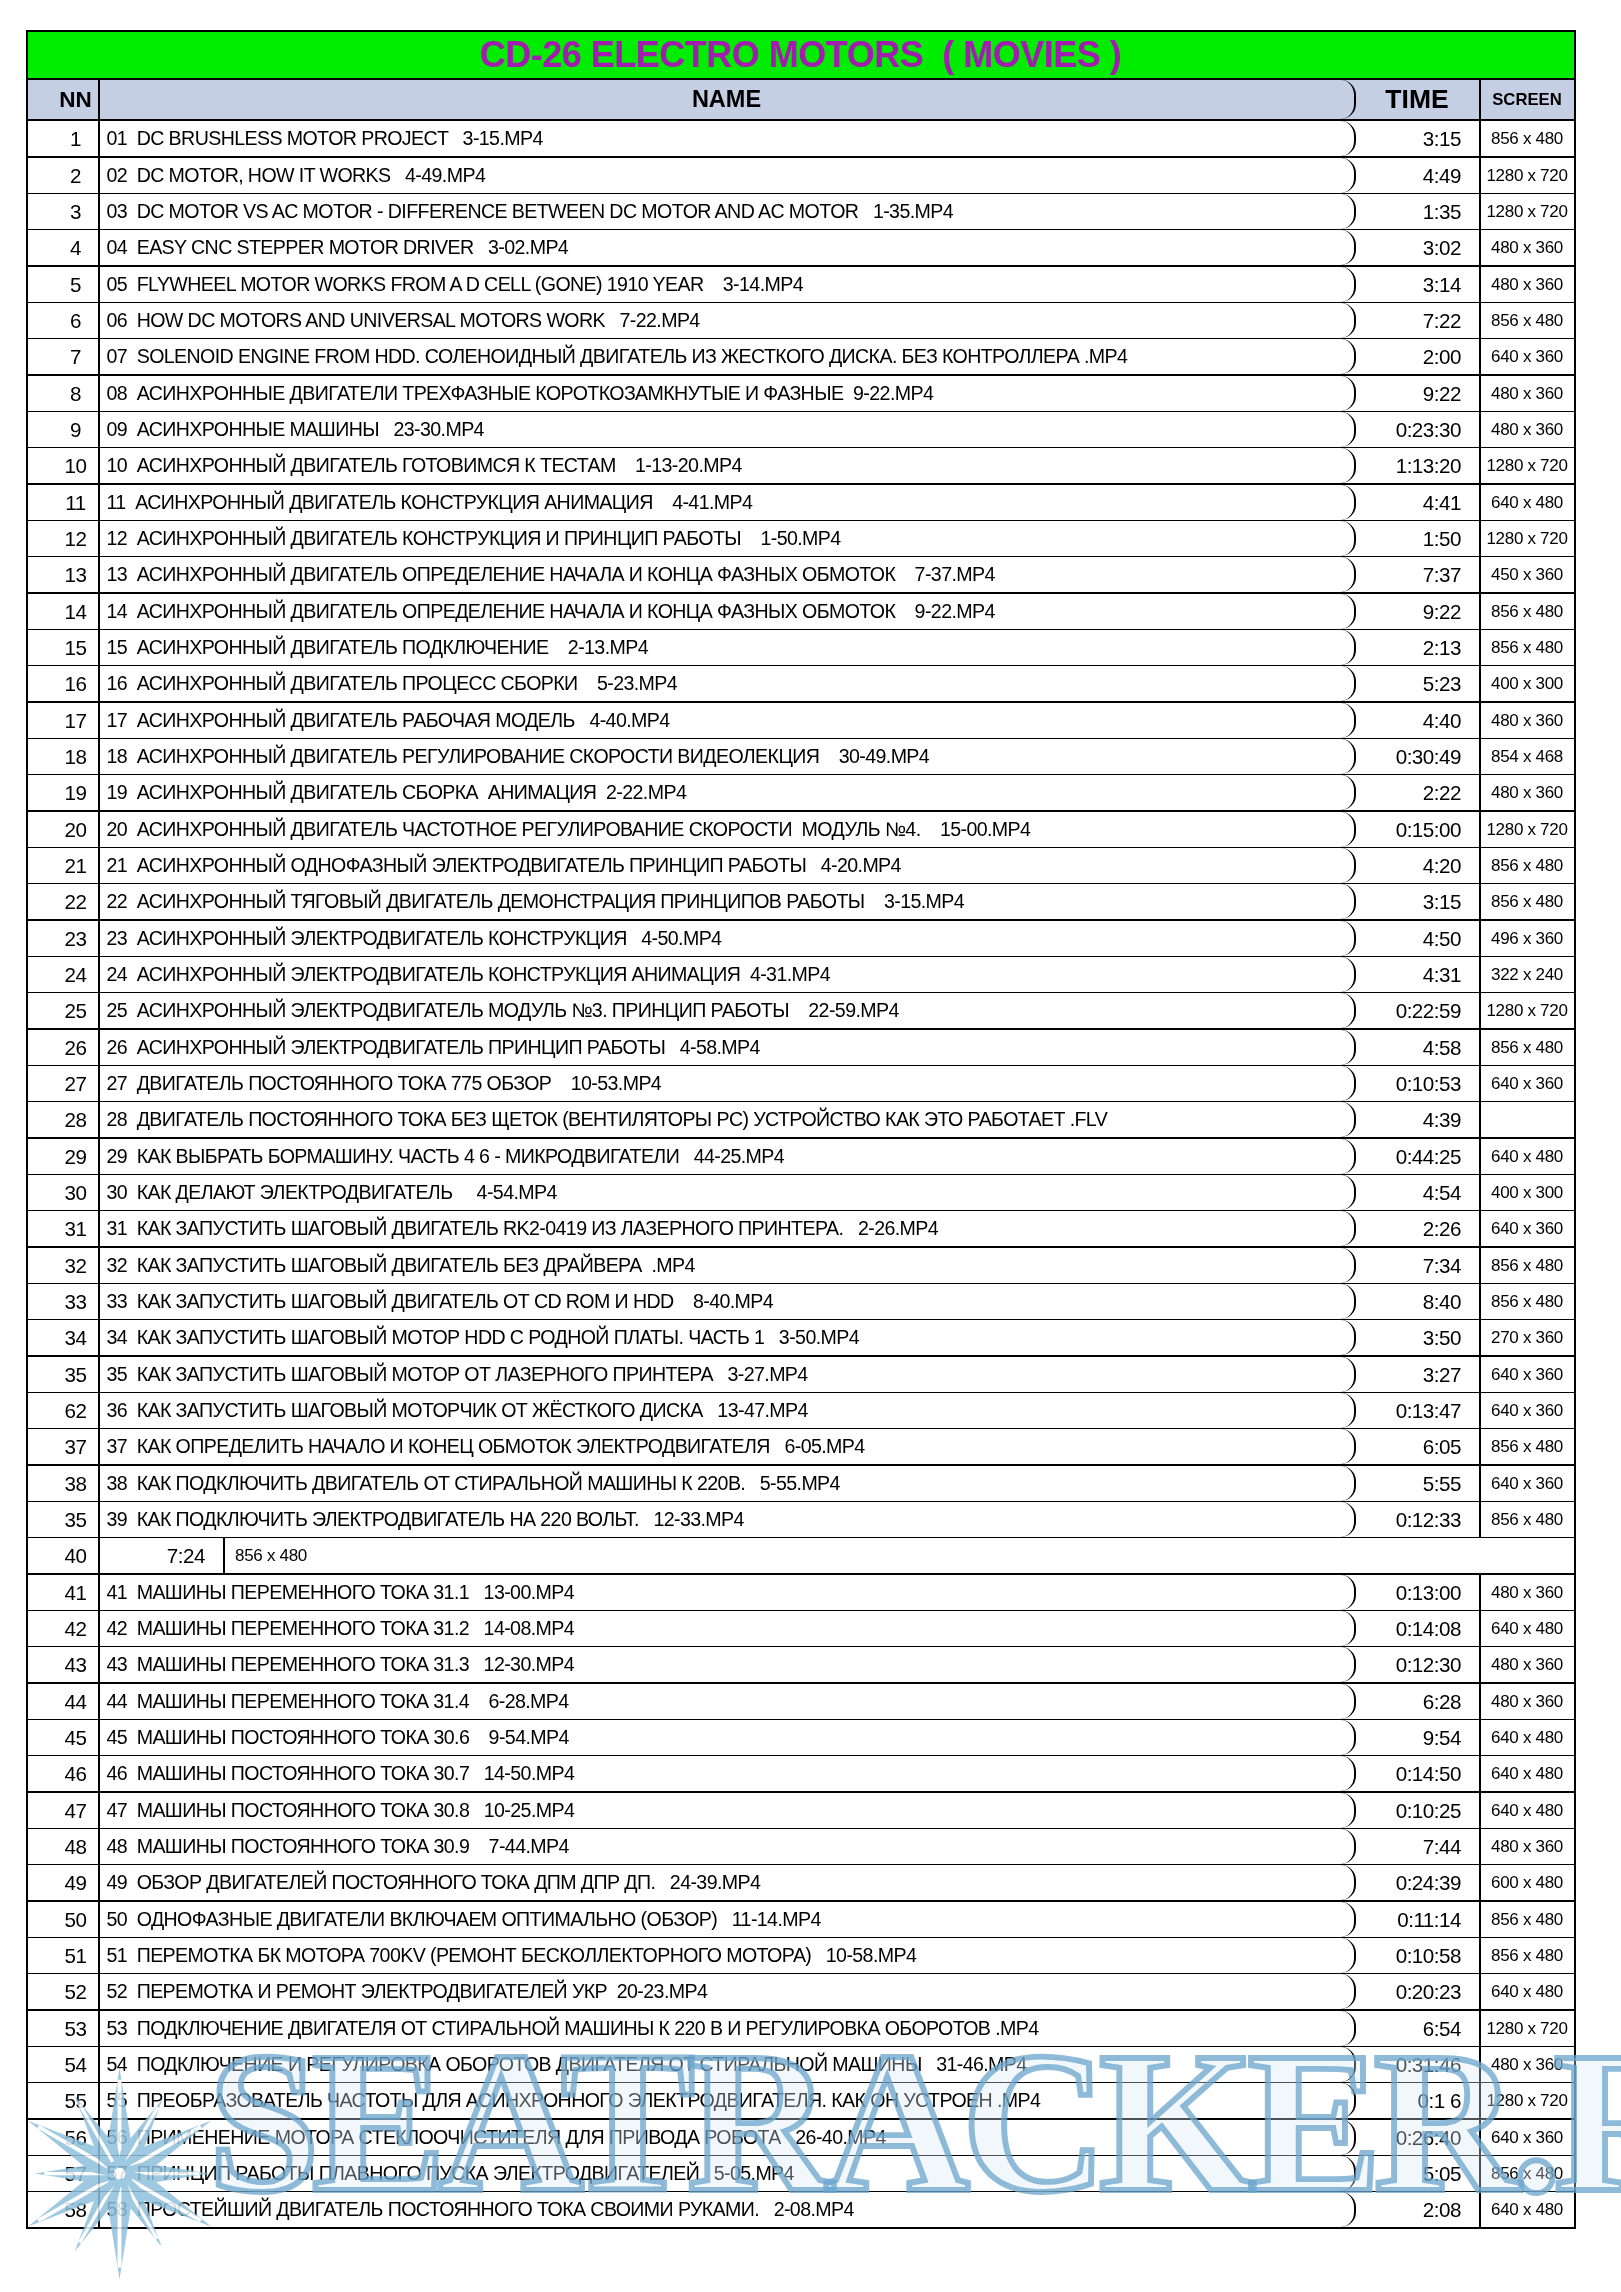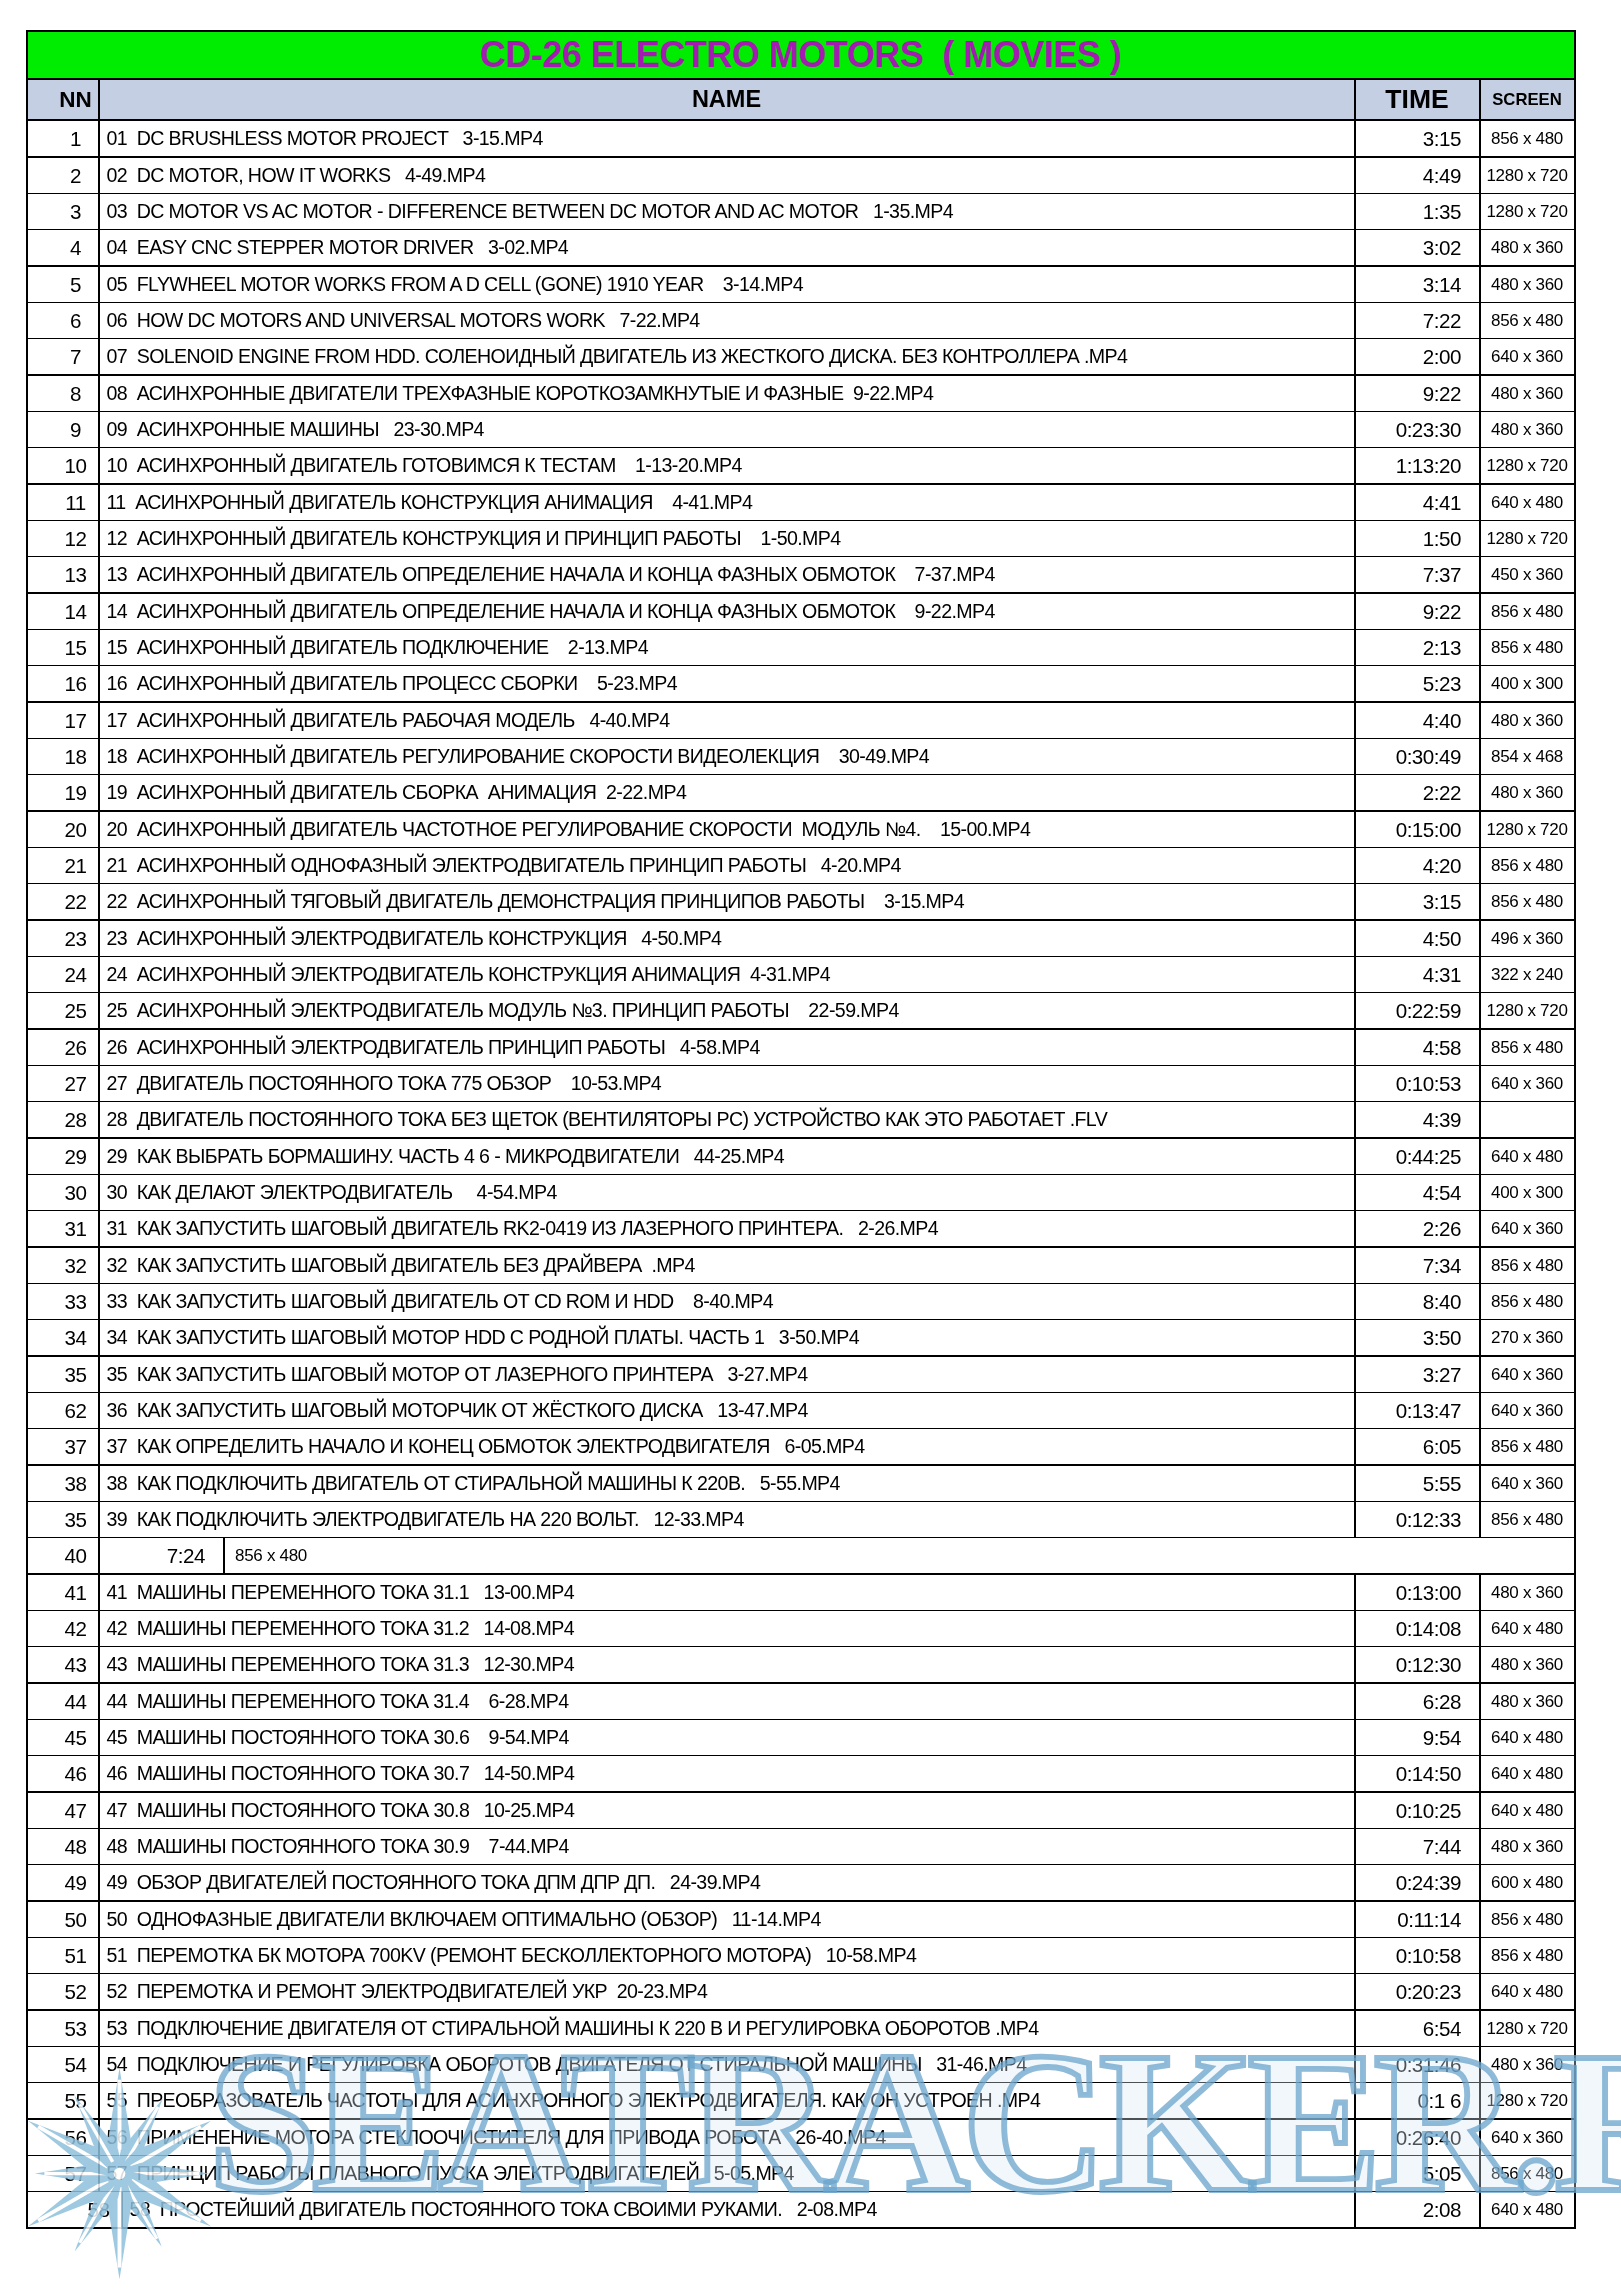--- a/index.html
+++ b/index.html
@@ -15,32 +15,32 @@
     height:46px;line-height:46px;text-align:center;
     background:#00ec00;color:#a21caf;font-weight:bold;font-size:36px;
     letter-spacing:-0.5px;border-bottom:2px solid #000;white-space:pre;
   }
   .header-row{
     display:flex;height:39px;background:#c5cfe3;border-bottom:2px solid #000;
     font-weight:bold;align-items:center;
   }
   .cell{box-sizing:border-box;overflow:hidden;}
   .c-nn{width:46px;flex:0 0 46px;border-right:2px solid #000;text-align:center;height:100%;display:flex;align-items:center;justify-content:center;margin-left:26px;}
-  .c-name{flex:1 1 auto;border-right:2px solid #000;height:100%;display:flex;align-items:center;}
+  .c-name{flex:1 1 auto;border-right:2px solid #000;height:100%;display:flex;align-items:center;border-radius:15px;}
   .c-time{width:125px;flex:0 0 125px;border-right:2px solid #000;height:100%;display:flex;align-items:center;justify-content:flex-end;}
   .c-screen{width:93px;flex:0 0 93px;height:100%;display:flex;align-items:center;justify-content:center;}
   .header-row .c-nn{font-size:22.5px;}
   .header-row .c-name{font-size:23.5px;justify-content:center;}
   .header-row .c-time{font-size:26.5px;justify-content:center;}
   .header-row .c-screen{font-size:16.7px;}
   .row{
     display:flex;height:35px;border-bottom:1px solid #000;background:#fff;
   }
   .row.thick{border-bottom-width:2.9px;}
-  .row:last-child{border-bottom-width:0;padding-left:23px;}
+  .row:last-child{border-bottom-width:0;}
   .row .c-nn{font-size:20.6px;letter-spacing:-0.5px;}
   .row .c-name{font-size:19.6px;padding-left:6.9px;white-space:pre;letter-spacing:-0.6px;}
   .row .c-time{font-size:20.6px;padding-right:17.6px;letter-spacing:-0.5px;}
   .row .c-screen{font-size:17px;letter-spacing:-0.3px;text-align:right;}
   .watermark-text{
     position:absolute;left:208px;top:2017px;white-space:nowrap;
     font-family:"Liberation Serif", serif;font-weight:bold;
     font-size:201px;line-height:211px;letter-spacing:-7.8px;
     color:rgba(214,233,243,0.35);
     -webkit-text-stroke:5.9px rgba(106,164,204,0.75);

